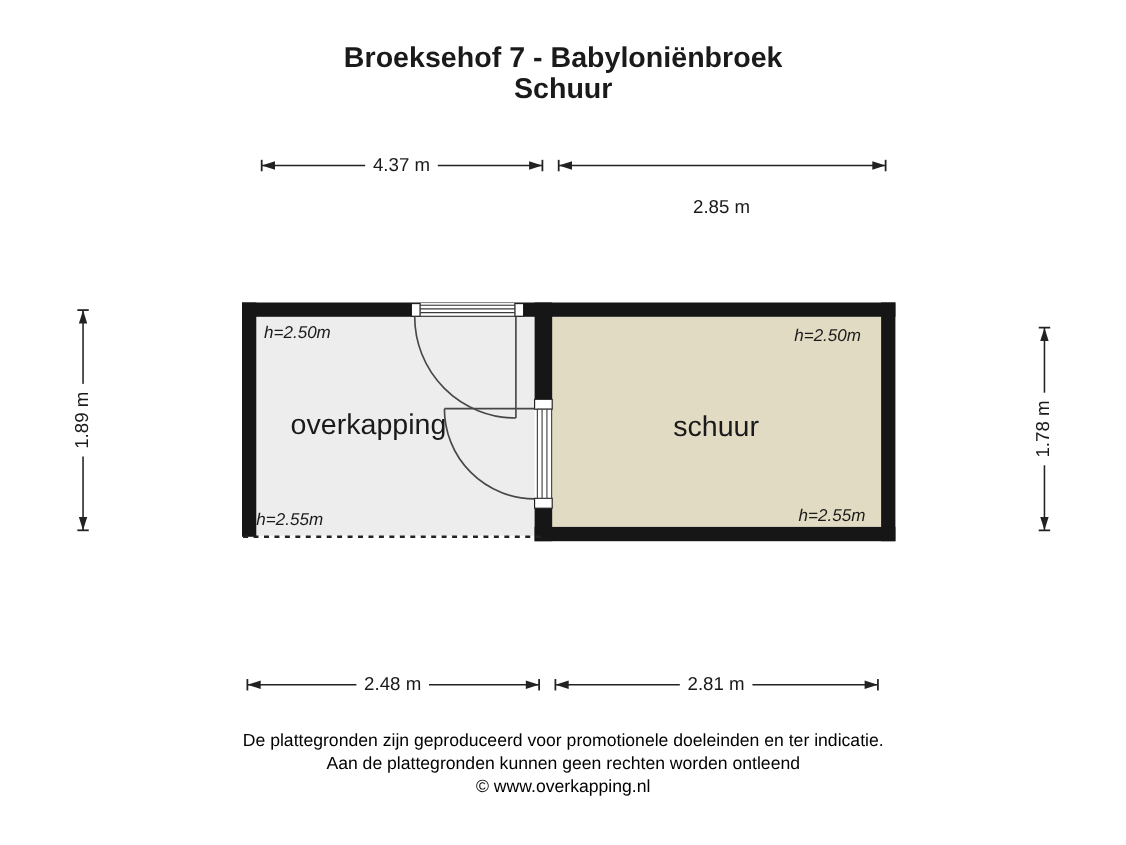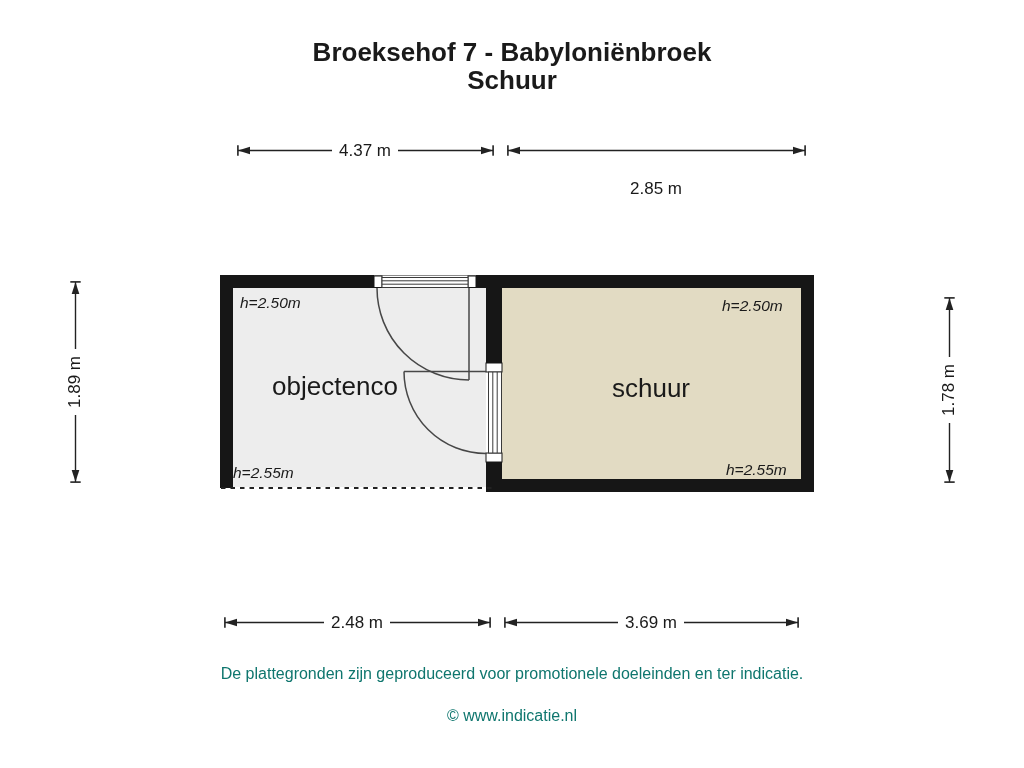--- a/index.html
+++ b/index.html
@@ -11,21 +11,21 @@
   .txt{position:absolute;white-space:nowrap;}
   .center{left:0;width:1024px;text-align:center;}
   .title-line{font-size:26px;font-weight:bold;letter-spacing:0;}
   .room-label{font-size:26px;transform:translate(-50%,-50%);}
   .hlabel{font-size:15.5px;font-style:italic;}
   .dim{
     font-size:17px;background:#ffffff;padding:0 7px;
     transform:translate(-50%,-52%);
   }
   .dim.vert{transform:translate(-50%,-50%) rotate(-90deg);}
-  .footer-line{font-size:16px;color:#0f766e;}
+  .footer-line{font-size:16px;color:#000000;}
   .wall{fill:#161616;}
   .jamb{fill:#ffffff;stroke:#161616;stroke-width:1;}
   .glass{fill:#ffffff;stroke:#3a3a3a;stroke-width:1;}
   .glassline{stroke:#3a3a3a;stroke-width:1;}
   .doorline{stroke:#474747;stroke-width:1.5;fill:none;}
   .dimline{stroke:#222222;stroke-width:1.4;}
 </style>
 </head>
 <body>
 
@@ -88,28 +88,29 @@
       <line class="dimline" x1="949.5" y1="298" x2="949.5" y2="482" marker-start="url(#dimEnd)" marker-end="url(#dimEnd)"></line>
     </g>
   </svg>
 
   <div class="txt center title-line" style="top:37px;">Broeksehof 7 - Babyloniënbroek</div>
   <div class="txt center title-line" style="top:65px;">Schuur</div>
 
   <div class="txt dim" style="left:365px;top:151px;">4.37 m</div>
   <div class="txt dim" style="left:656px;top:151px;margin-top:38px;">2.85 m</div>
   <div class="txt dim" style="left:357px;top:623px;">2.48 m</div>
-  <div class="txt dim" style="left:651px;top:623px;">3.69 m</div>
+  <div class="txt dim" style="left:651px;top:623px;">2.81 m</div>
   <div class="txt dim vert" style="left:75px;top:382px;">1.89 m</div>
   <div class="txt dim vert" style="left:949px;top:390px;">1.78 m</div>
 
-  <div class="txt room-label" style="left:335px;top:386px;">objectenco</div>
+  <div class="txt room-label" style="left:335px;top:386px;">overkapping</div>
   <div class="txt room-label" style="left:651px;top:388px;">schuur</div>
 
   <div class="txt hlabel" style="left:240px;top:294px;">h=2.50m</div>
   <div class="txt hlabel" style="left:233px;top:464px;">h=2.55m</div>
   <div class="txt hlabel" style="left:722px;top:297px;">h=2.50m</div>
   <div class="txt hlabel" style="left:726px;top:461px;">h=2.55m</div>
 
   <div class="txt center footer-line" style="top:665px;">De plattegronden zijn geproduceerd voor promotionele doeleinden en ter indicatie.</div>
-  <div class="txt center footer-line" style="top:707px;">© www.indicatie.nl</div>
+  <div class="txt center footer-line" style="top:686px;">Aan de plattegronden kunnen geen rechten worden ontleend</div>
+  <div class="txt center footer-line" style="top:707px;">© www.overkapping.nl</div>
 
 </div>
 
 </body></html>

